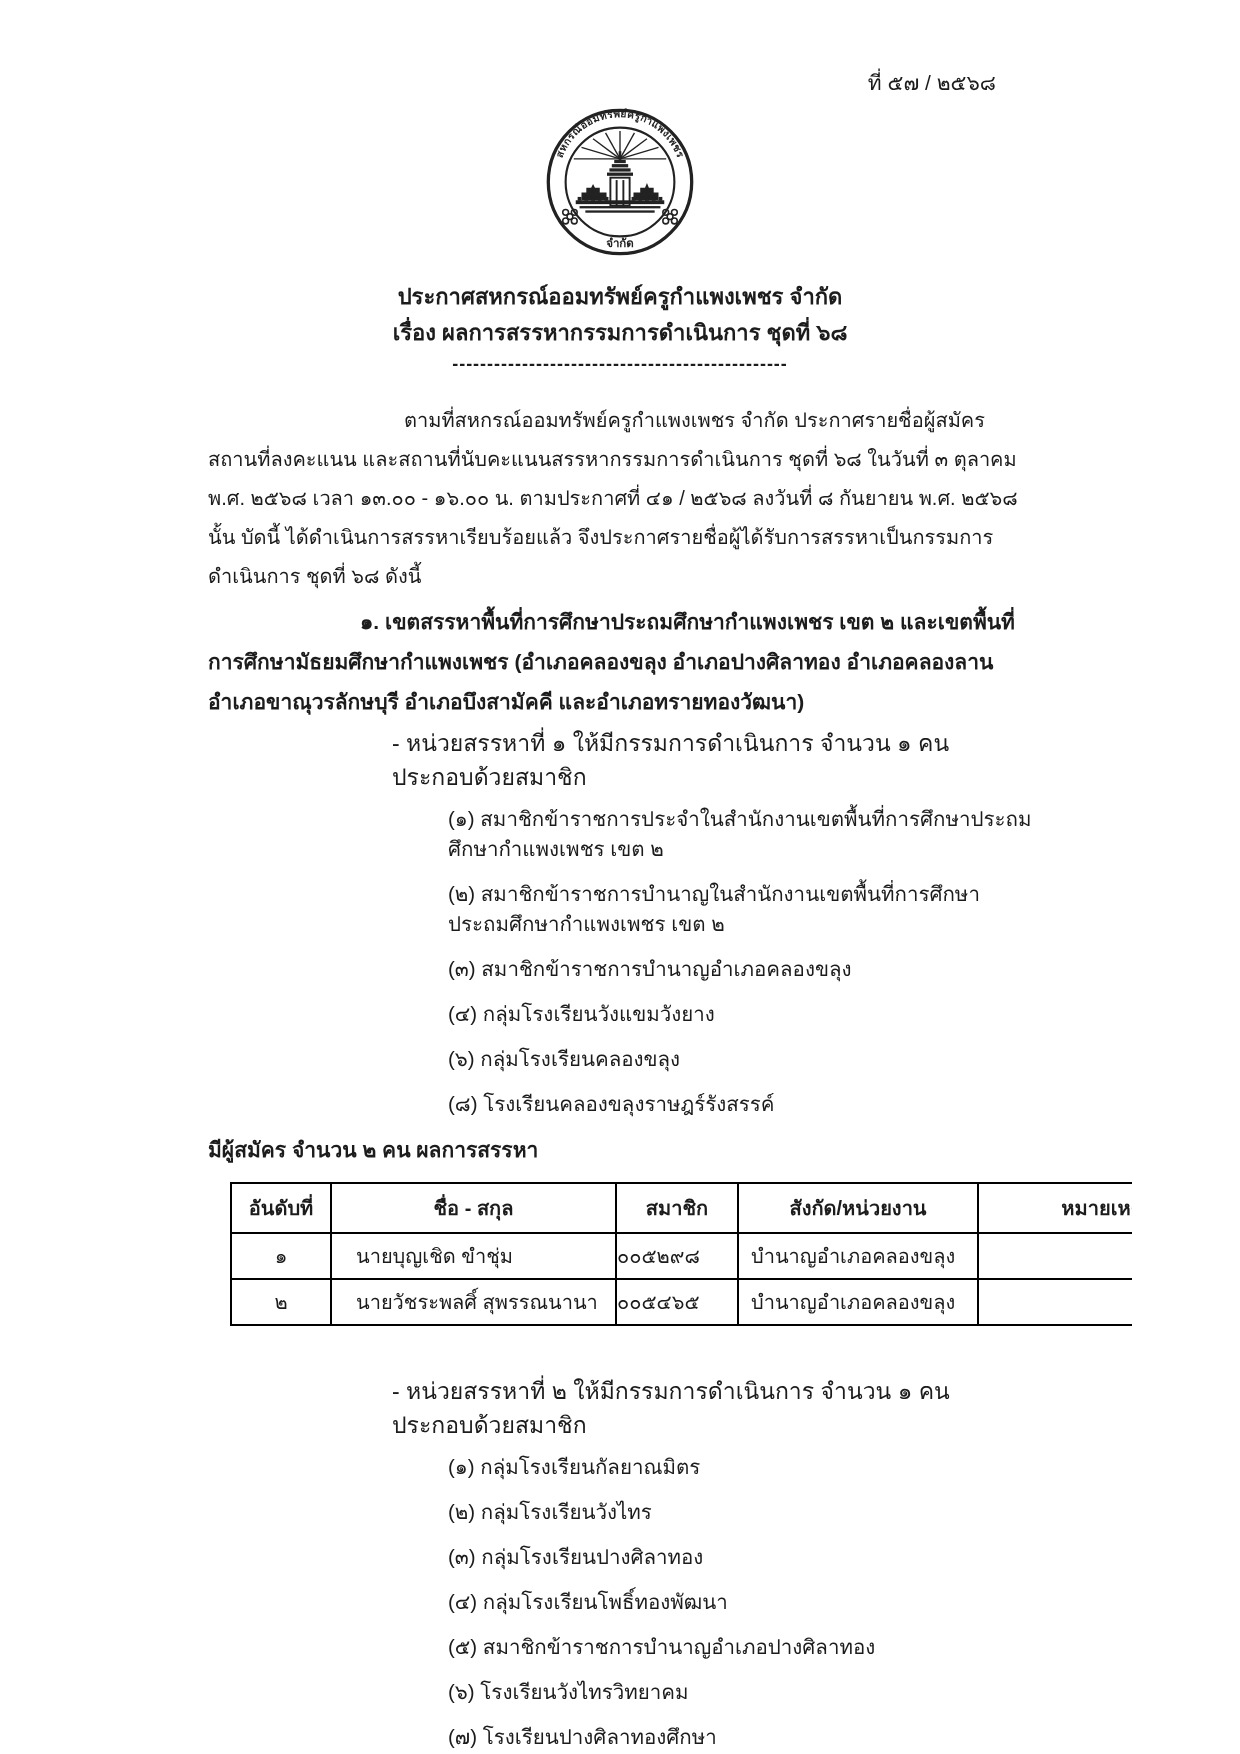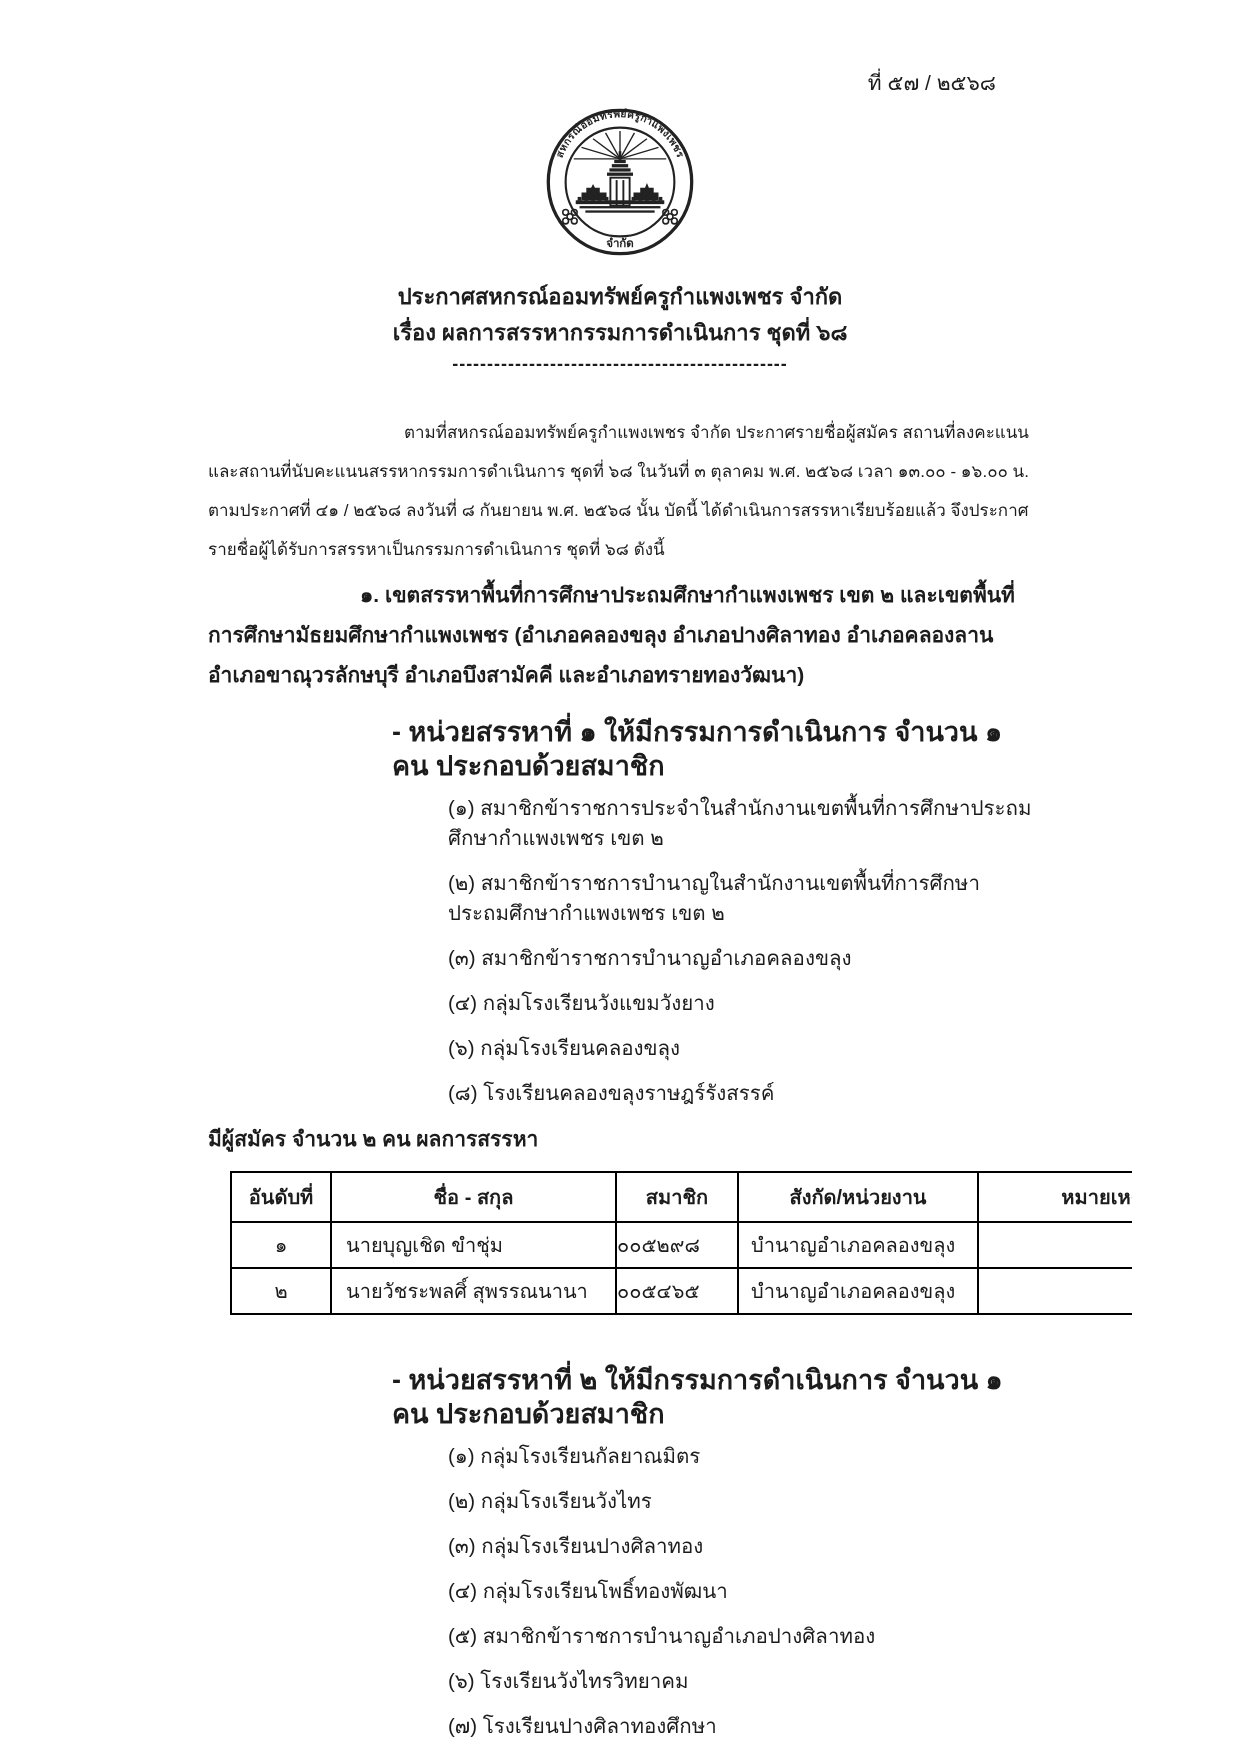--- a/index.html
+++ b/index.html
@@ -17,32 +17,32 @@
 
   .seal-wrap { display:flex; justify-content:center; margin-top:6px; }
   .seal { width:154px; height:154px; display:block; }
 
   .title-block { text-align:center; margin-top:20px; }
   .doc-title  { font-size:22px; font-weight:bold; line-height:36px; }
   .doc-subject{ font-size:22px; font-weight:bold; line-height:36px; }
   .divider    { font-size:18px; font-weight:bold; letter-spacing:1px; line-height:22px; margin-top:2px; }
 
   .intro {
-    margin-top:38px; font-size:17px; line-height:39px;
+    margin-top:26px; font-size:20px; line-height:39px;
     text-indent:196px; text-align:left;
   }
 
   .section-heading {
     margin-top:6px; font-size:21px; font-weight:bold; line-height:40px;
     text-indent:152px;
   }
 
   .unit-heading {
-    font-size:27px; font-weight:bold; line-height:34px;
-    padding-left:184px; margin-top:20px;
+    font-size:23px; font-weight:normal; line-height:34px;
+    padding-left:184px; margin-top:4px;
   }
 
   .list { padding-left:240px; margin-top:10px; }
   .list-item { font-size:20.5px; line-height:30px; margin-bottom:15px; }
 
   .result-line { font-size:21px; font-weight:bold; margin-top:14px; line-height:32px; }
 
   table.results {
     border-collapse:collapse; margin-left:22px; margin-top:16px;
     width:996px; table-layout:fixed;border-radius:26px;
@@ -51,21 +51,21 @@
     border:2px solid #000; font-size:20px; vertical-align:middle;
   }
   table.results th { height:50px; font-weight:bold; text-align:center; }
   table.results td { height:46px; }
   .col-rank   { width:100px; }
   .col-name   { width:285px; }
   .col-member { width:122px; }
   .col-aff    { width:240px; }
   .col-note   { width:249px; }
   td.c-rank   { text-align:center; }
-  td.c-name   { text-align:left; padding-left:14px; }
+  td.c-name   { text-align:left; padding-left:24px; }
   td.c-member { }
   td.c-aff    { text-align:left; padding-left:12px; }
 
   .unit2-block { margin-top:48px; }
 </style>
 </head>
 <body>
 
 <div class="page">
   <div class="content">

